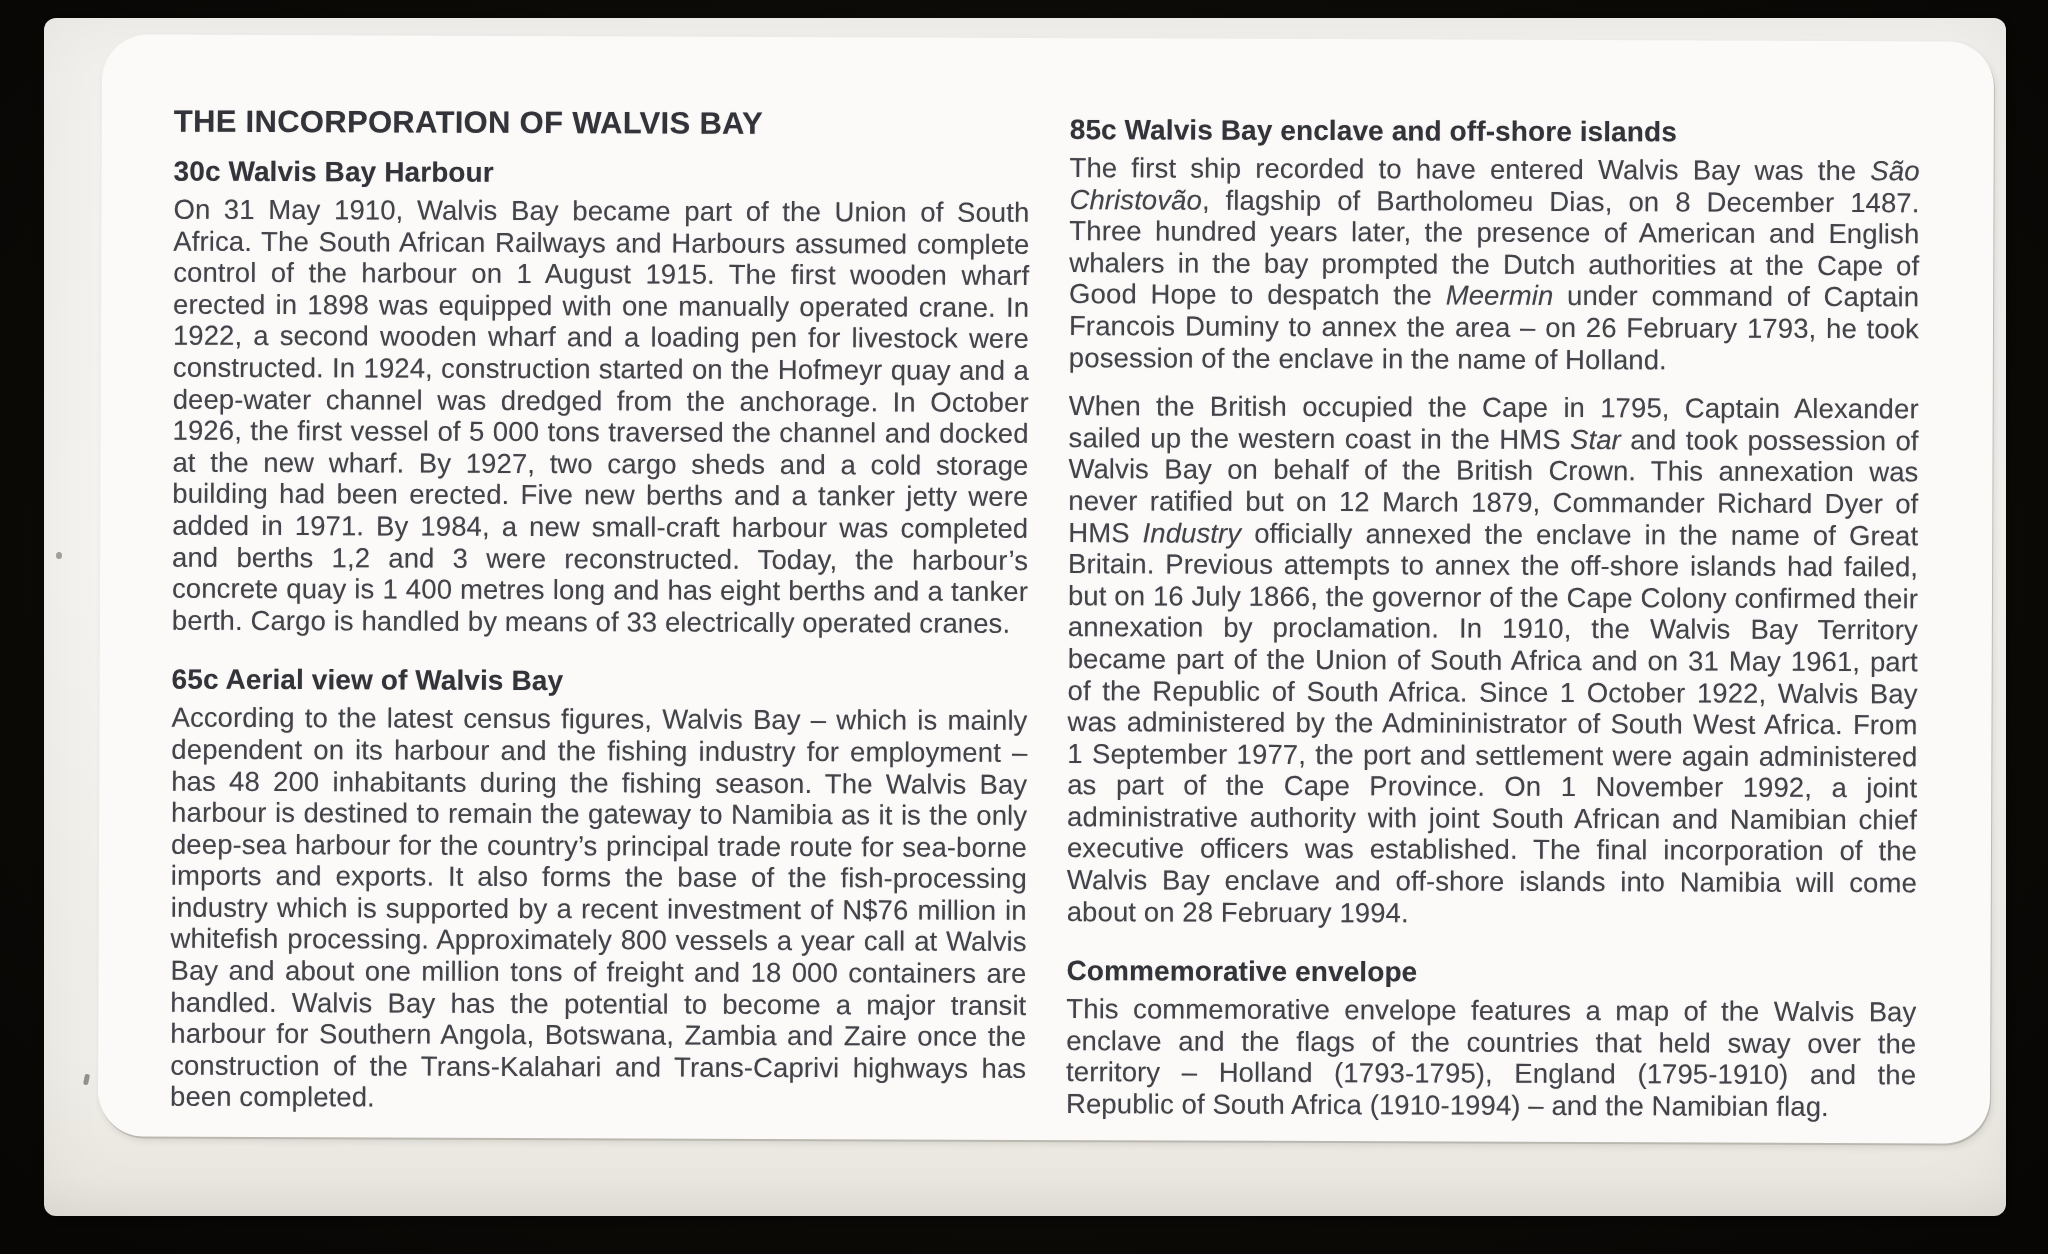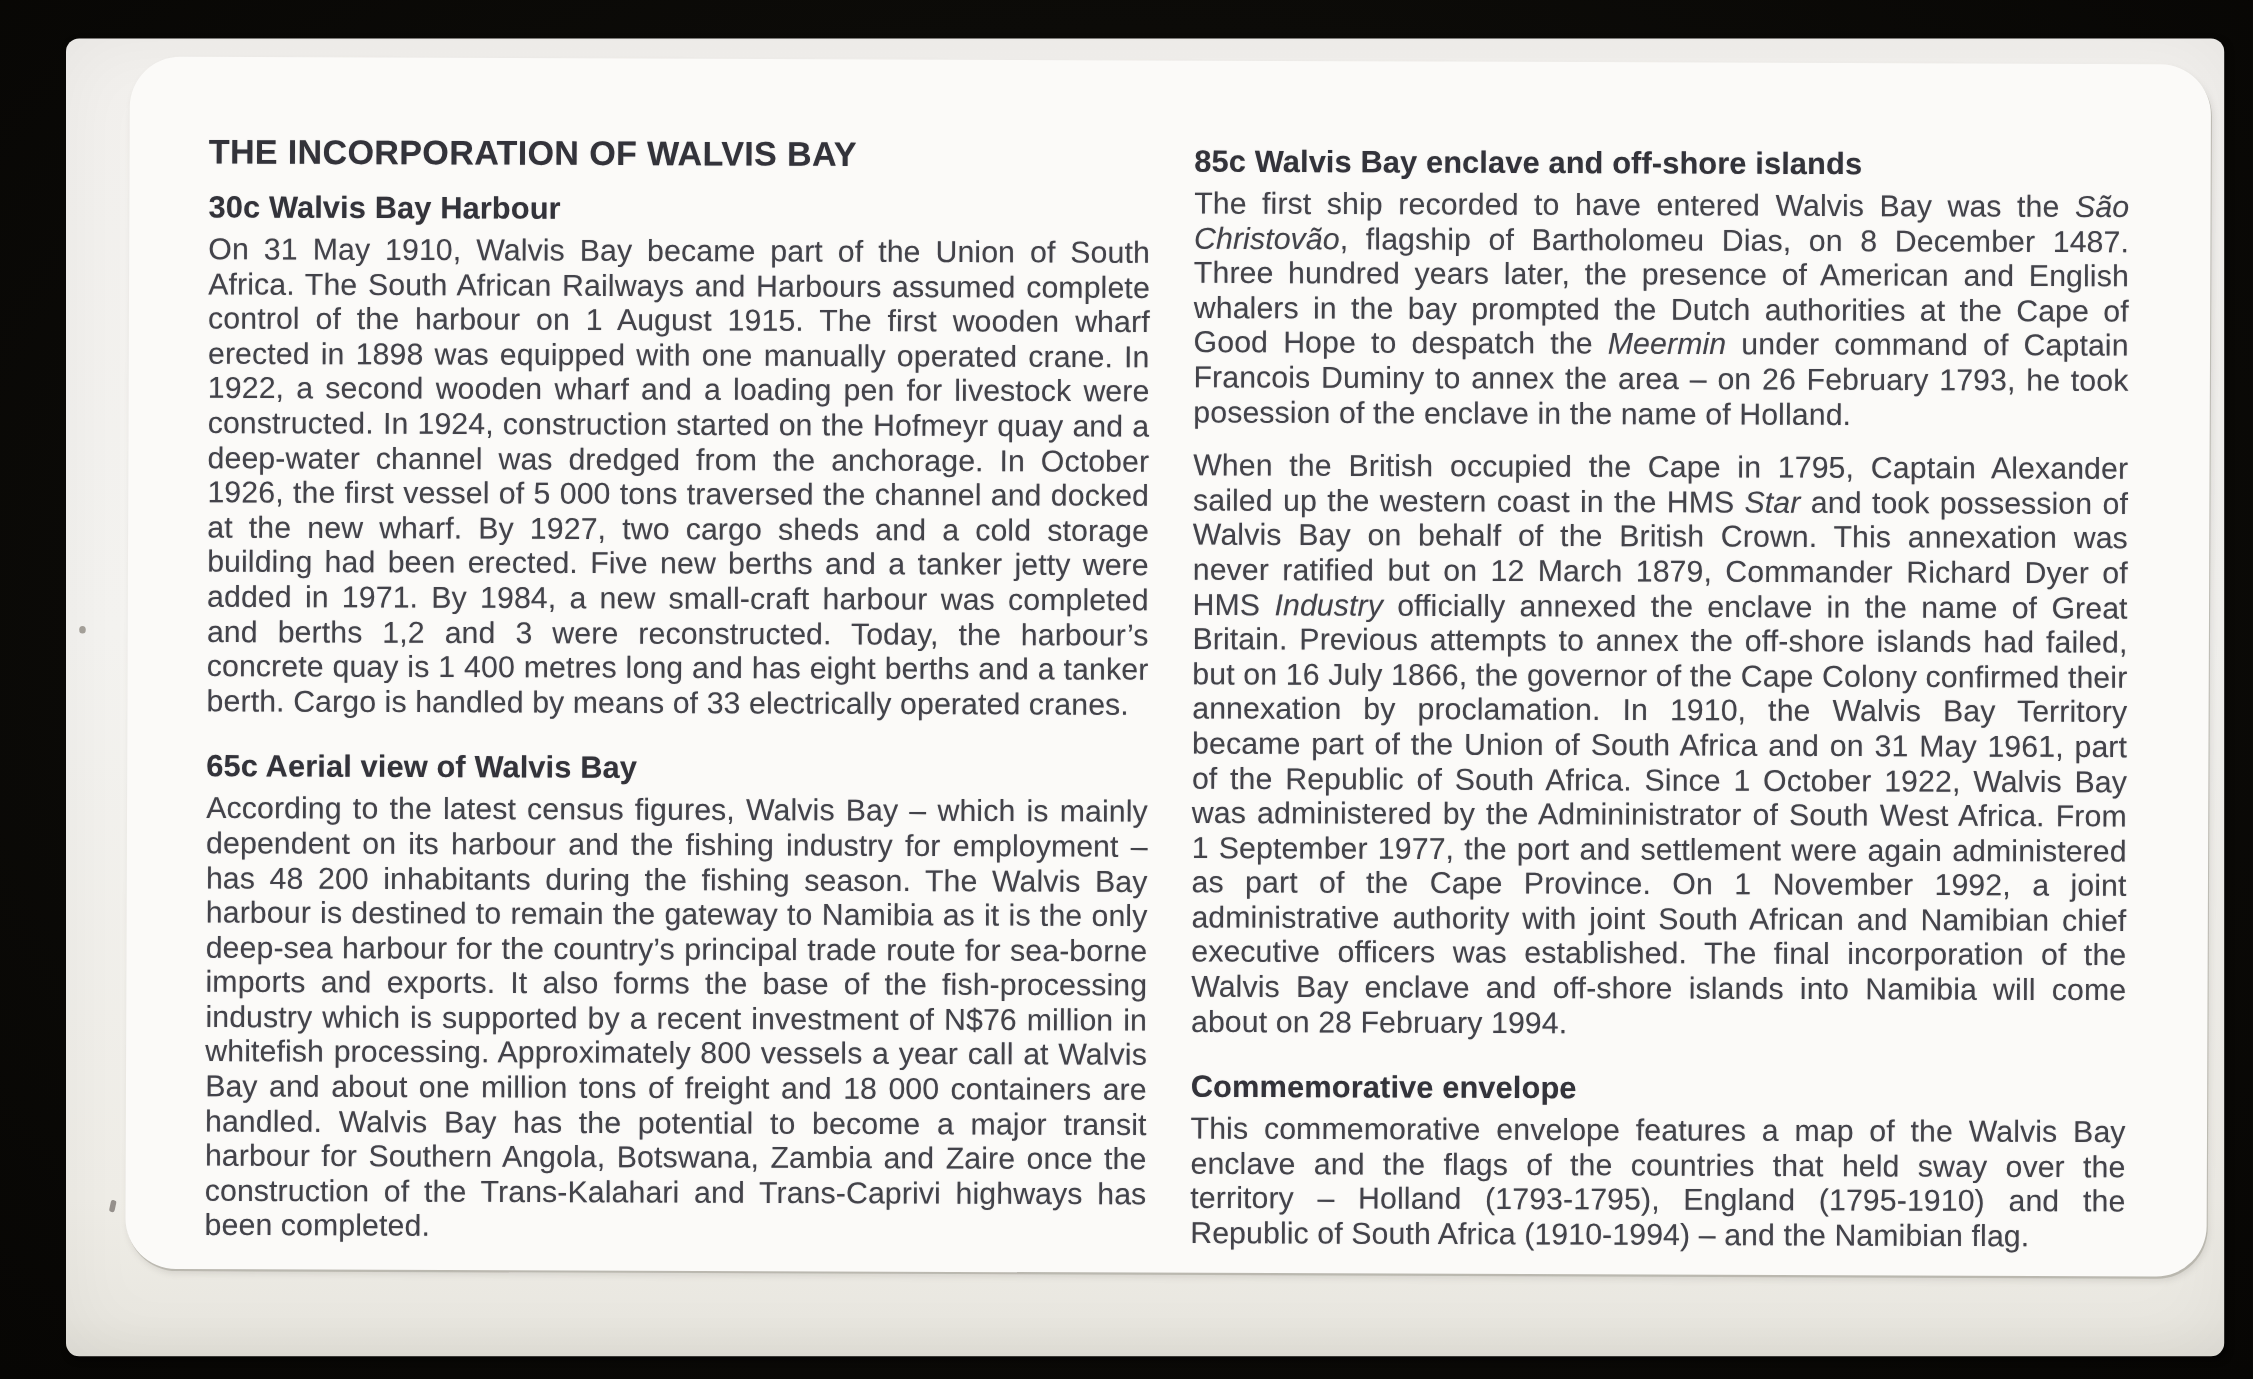--- a/index.html
+++ b/index.html
@@ -12,26 +12,25 @@
     font-family: "Liberation Sans", "DejaVu Sans", sans-serif;
   }
   .scan {
     position: absolute;
     left: 0; top: 0;
     width: 2048px; height: 1254px;
     background: radial-gradient(ellipse at 50% 45%, #14120d 0%, #0c0b08 55%, #070604 100%);
   }
   .envelope {
     position: absolute;
-    left: 44px; top: 35px;
+    left: 44px; top: 18px;
     width: 1962px; height: 1198px;
     border-radius: 12px;
     background: linear-gradient(180deg, #f2f0ed 0%, #f4f3f0 45%, #efede7 88%, #e9e7e0 97%, #e2e0d8 100%);
     box-shadow: inset 0 0 70px rgba(0,0,0,0.05), 2px 3px 6px rgba(0,0,0,0.55);
-    margin-left: 16px;
   }
   .card {
     position: absolute;
     left: 56px; top: 20px;
     width: 1892px; height: 1102px;
     border-radius: 46px;
     background: #fbfaf8;
     transform: rotate(0.22deg);
     transform-origin: 50% 50%;
     box-shadow: 1px 2px 0 rgba(150,148,138,0.45), 2px 4px 6px rgba(110,108,98,0.18);

